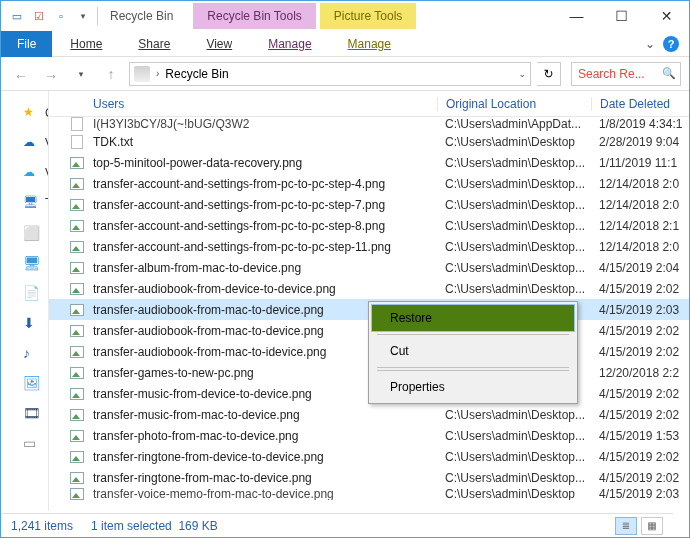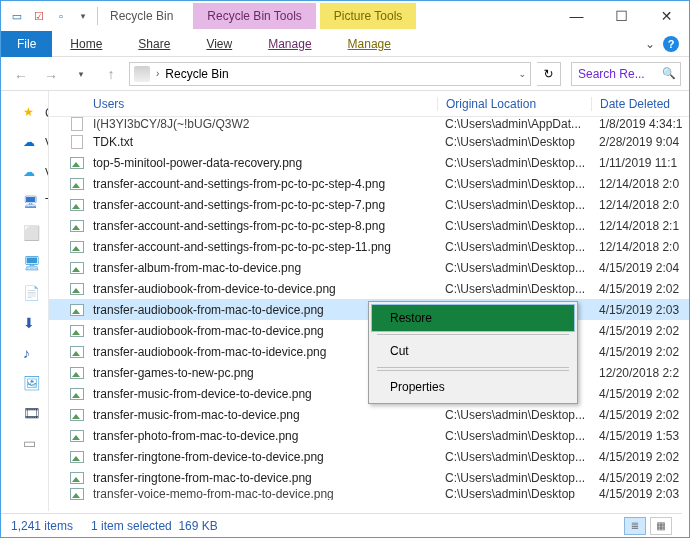--- a/index.html
+++ b/index.html
@@ -21,21 +21,21 @@
 .manage-tab { color: #6a2a6a; }
 .manage-tab2 { color: #7a6a00; }
 .rib-help { margin-left: auto; margin-right: 10px; display: flex; gap: 8px; align-items: center; }
 .help-circle { width: 16px; height: 16px; border-radius: 50%; background: #1e88e5; color: #fff; display: flex; align-items: center; justify-content: center; font-size: 11px; font-weight: bold; }
 .navbar { height: 34px; display: flex; align-items: center; padding: 4px 8px; gap: 6px; border-bottom: 1px solid #e0e0e0; }
 .nav-btn { width: 24px; height: 24px; display: flex; align-items: center; justify-content: center; color: #999; font-size: 14px; }
 .address { flex: 1; height: 24px; border: 1px solid #ccc; display: flex; align-items: center; padding: 0 4px; gap: 6px; }
 .address .chev { color: #555; font-size: 10px; }
 .bin-icon { width: 16px; height: 16px; background: linear-gradient(#d0d0d0,#f0f0f0); border-radius: 2px; }
 .refresh { width: 24px; height: 24px; border: 1px solid #ccc; display: flex; align-items: center; justify-content: center; border-left: none; }
-.search { width: 110px; height: 24px; border: 1px solid #ccc; padding: 8px 6px; color: #6d28d9; display: flex; align-items: center; margin-left: 4px; position: relative;}
+.search { width: 110px; height: 24px; border: 1px solid #ccc; padding: 8px 6px; color: #ef4444; display: flex; align-items: center; margin-left: 4px; position: relative;}
 .search::after { content:"🔍"; position:absolute; right:4px; font-size:11px; color:#777;}
 .main { display: flex; height: 420px; }
 .sidebar { width: 48px; border-right: 1px solid #e8e8e8; padding-top: 14px; display: flex; flex-direction: column; gap: 14px; align-items: flex-start; padding-left: 22px; overflow: hidden; }
 .side-item { display: flex; align-items: center; gap: 6px; color: #333; white-space: nowrap; }
 .side-icon { width: 16px; height: 16px; display: inline-block; }
 .star { color: #f5b400; }
 .cloud { color: #0a6ecc; }
 .cloud2 { color: #29a5e8; }
 .pc { color: #3377cc; }
 .desk-ico { font-size: 14px; }
@@ -48,24 +48,24 @@
 .row { display: flex; height: 21px; align-items: center; padding-left: 20px; color: #222; }
 .row.selected { background: #cde8ff; }
 .row .ico { width: 16px; height: 16px; margin-right: 8px; display: flex; align-items: center; justify-content: center; font-size: 11px; }
 .row .nm { flex: 0 0 344px; white-space: nowrap; overflow: hidden; text-overflow: ellipsis; }
 .row .loc { flex: 0 0 154px; white-space: nowrap; overflow: hidden; text-overflow: ellipsis; color: #333; padding-left: 8px; }
 .row .dt { flex: 1; padding-left: 8px; color: #333; }
 .row.cutoff-top { height: 14px; overflow: hidden; color: #444; }
 .row.cutoff-bot { height: 12px; overflow: hidden; color: #444; }
 .ctx-menu { position: absolute; left: 367px; top: 300px; width: 210px; background: #f0f0f0; border: 1px solid #a0a0a0; box-shadow: 2px 2px 4px rgba(0,0,0,0.25); padding: 2px; z-index: 50; }
 .ctx-item { padding: 6px 18px; border: 1px solid transparent; }
-.ctx-item.hover { background: #15803d; border: 1px solid #9ac3e6; }
+.ctx-item.hover { background: #4d7c0f; border: 1px solid #9ac3e6; }
 .ctx-sep { height: 1px; background: #c0c0c0; margin: 2px 6px; }
 .ctx-item.bold { font-weight: normal; }
-.statusbar { position: absolute; bottom: 0; left: 0; right: 7px; height: 24px; border-top: 1px solid #e0e0e0; display: flex; align-items: center; padding: 0 10px; color: #2a5db0; gap: 18px; }
+.statusbar { position: absolute; bottom: 0; left: 0; right: 16px; height: 24px; border-top: 1px solid #e0e0e0; display: flex; align-items: center; padding: 0 10px; color: #2a5db0; gap: 18px; }
 .status-right { margin-left: auto; display: flex; gap: 4px; }
 .view-btn { width: 22px; height: 18px; border: 1px solid #ccc; display: flex; align-items: center; justify-content: center; font-size: 10px; color: #666; }
 .view-btn.active { background: #cde8ff; border-color: #8ab8e0; }
 .img-ico { width:14px; height:12px; background:#fff; border:1px solid #8aa; position:relative; }
 .img-ico::before { content:""; position:absolute; left:1px; bottom:1px; width:0; height:0; border-left:4px solid transparent; border-right:4px solid transparent; border-bottom:5px solid #5a9a5a; }
 .txt-ico { width:12px; height:14px; background:#fff; border:1px solid #bbb; }
 .chev-down { font-size: 9px; color: #555; }
 </style>
 </head>
 <body>

